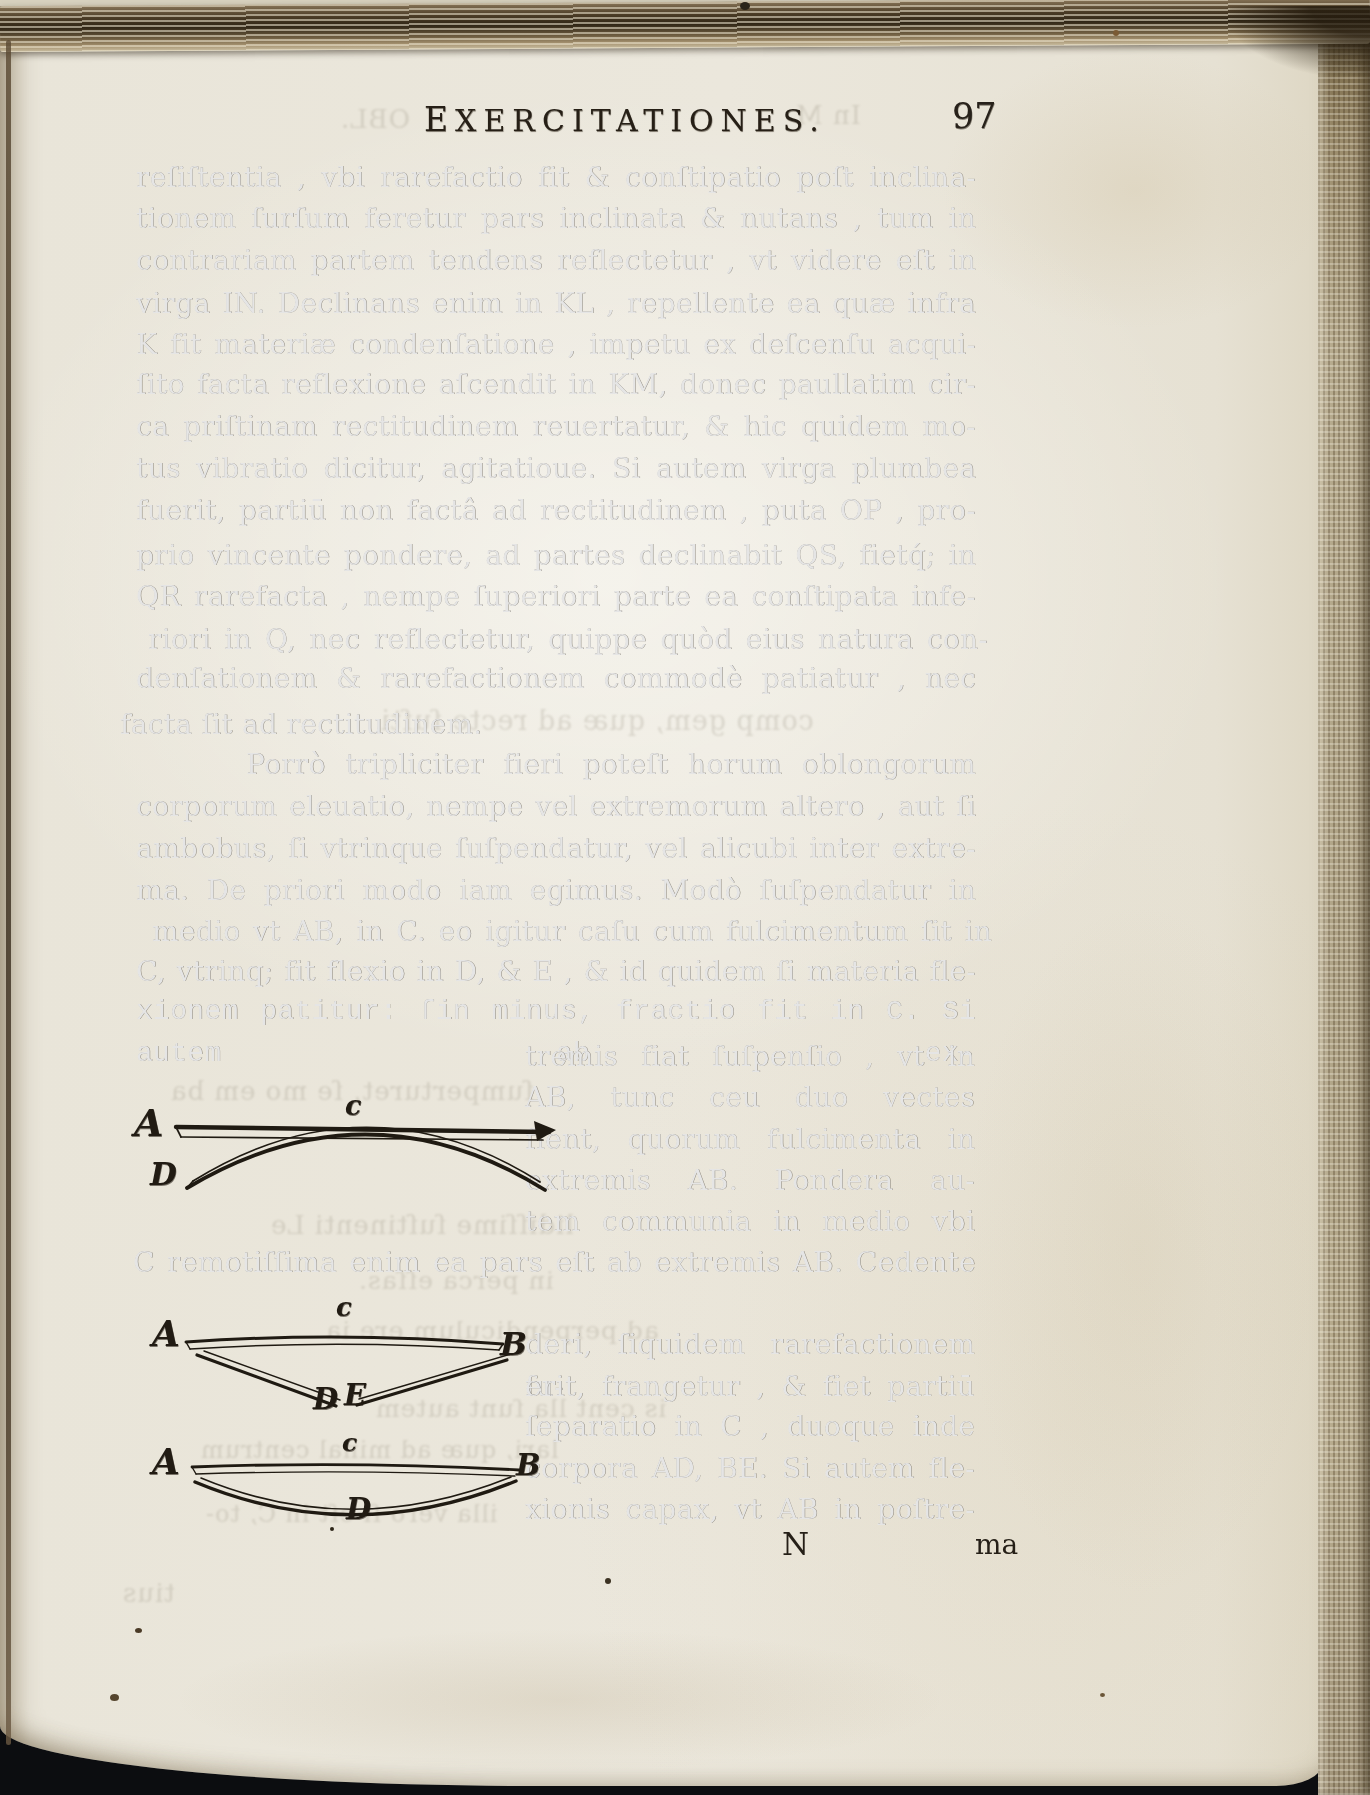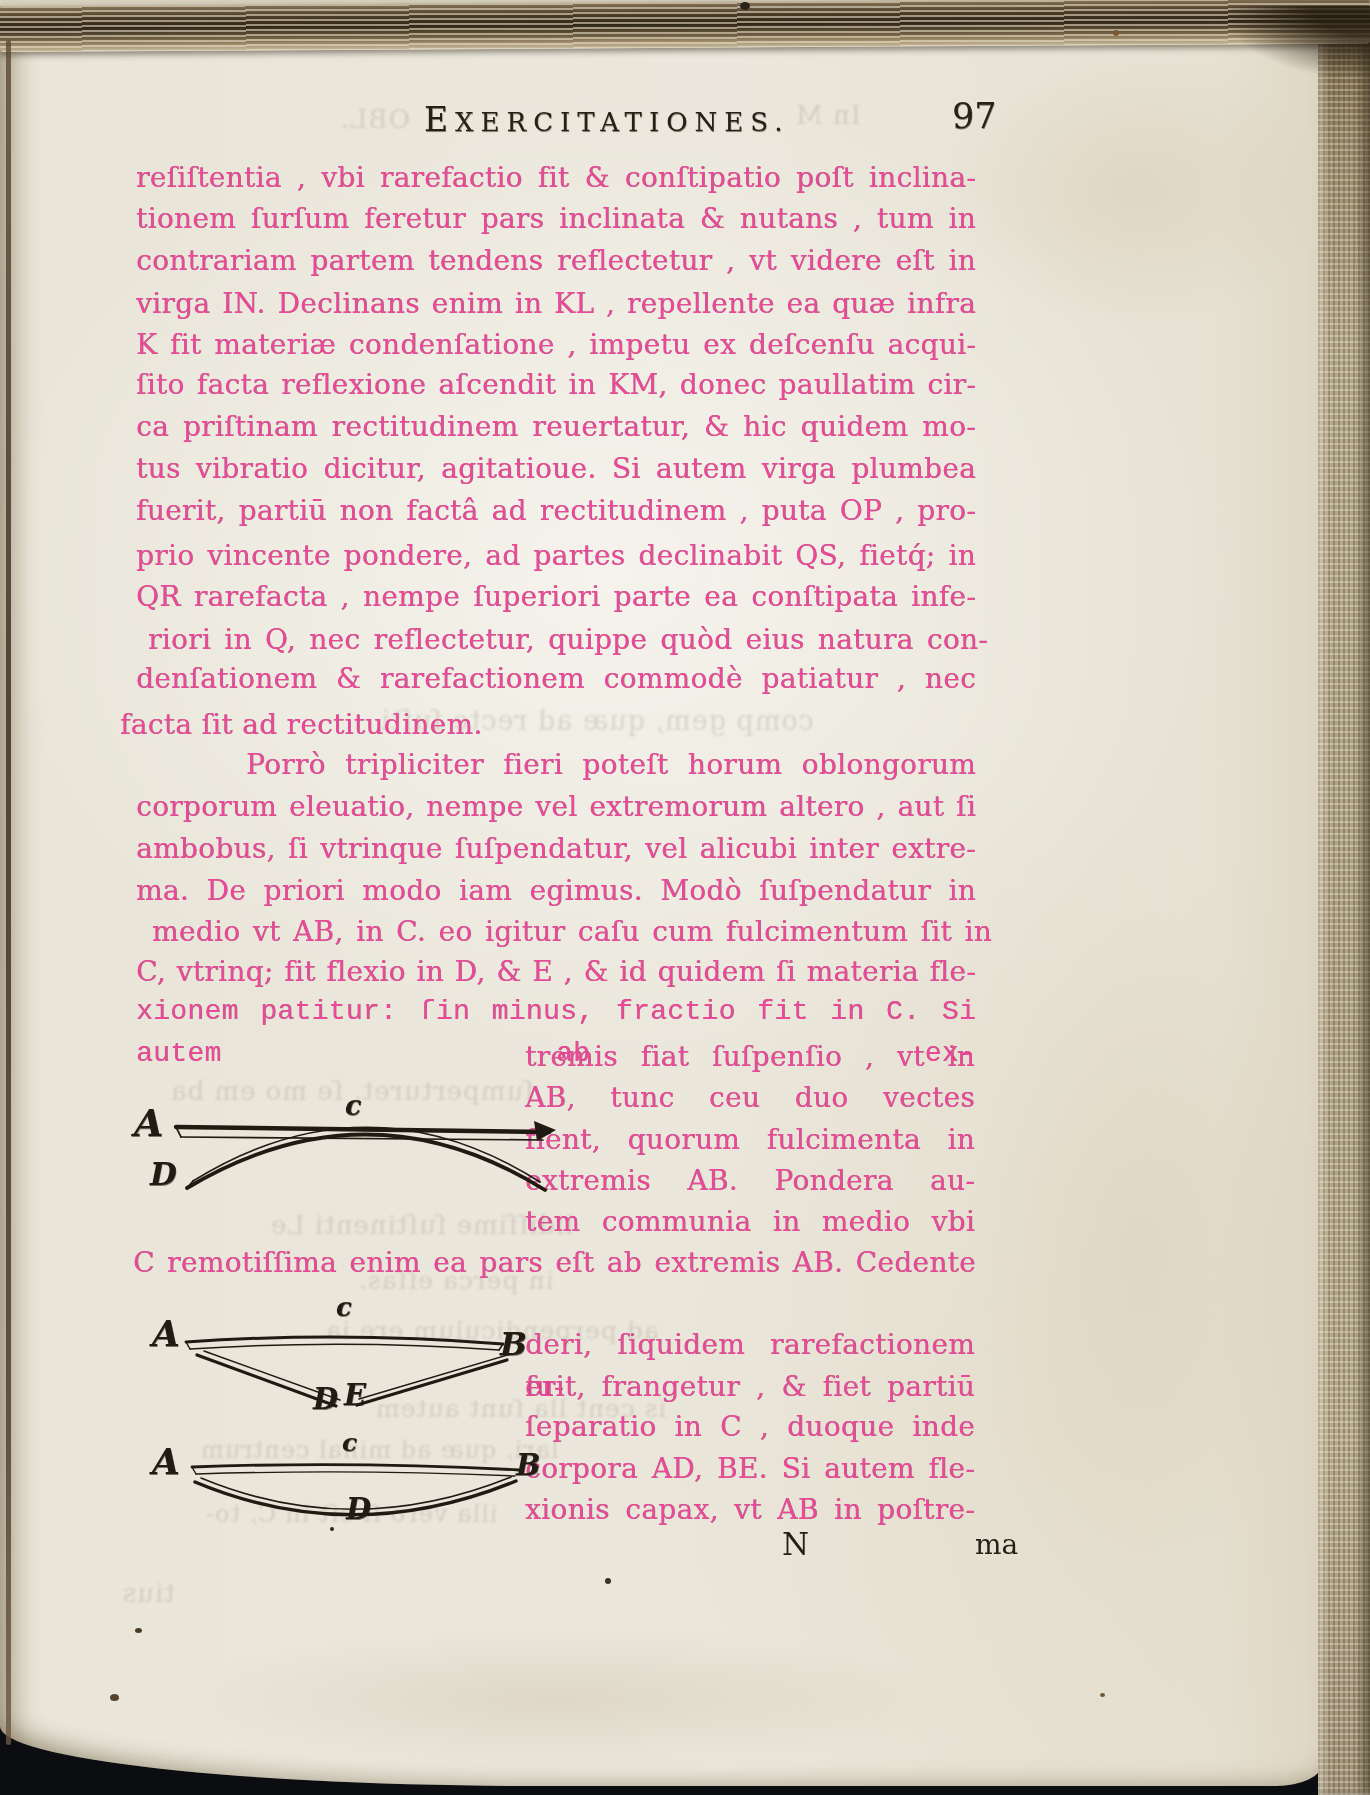--- a/index.html
+++ b/index.html
@@ -33,25 +33,25 @@
        linear-gradient(180deg,#70603f 0,#9b8c6c 120px,#b6aa8d 320px,#b0a487 55%,#b8ac8e 80%,#a2957a 100%);
      box-shadow:inset 6px 0 8px rgba(255,250,235,.35), inset -8px 0 10px rgba(45,33,16,.45);}
   .corner-shade{position:absolute;left:1230px;top:6px;width:140px;height:70px;
      background:radial-gradient(ellipse at 100% 0,#241b0e 30%,rgba(36,27,14,0) 75%);opacity:.8;}
 
   
   .stain{position:absolute;border-radius:50%;pointer-events:none;}
   .speck{position:absolute;border-radius:50%;pointer-events:none;}
 
   
-  .txt{position:absolute;color:#ec4899;font-size:28px;line-height:41.5px;
+  .txt{position:absolute;color:#e5e5e5;font-size:28px;line-height:41.5px;
        letter-spacing:.3px;text-align:justify;text-align-last:justify;text-justify:inter-word;
        text-shadow:.4px .4px .6px rgba(38,29,17,.5);}
   .txt.noj{text-align:left;text-align-last:left;}
-  .header{position:absolute;left:424px;top:100px;font-size:26px;letter-spacing:7px;color:#261f16;
+  .header{position:absolute;left:424px;top:100px;font-size:30px;letter-spacing:7px;color:#261f16;
        text-shadow:.5px .5px .7px rgba(38,29,17,.55);}
   .header::first-letter{font-size:33px;}
   .pagenum{position:absolute;left:952px;top:96px;font-size:35px;color:#27211a;
        text-shadow:.5px .5px .6px rgba(38,29,17,.5);}
   .sig{position:absolute;font-size:31px;color:#251f17;}
   .catch{position:absolute;font-size:28px;color:#251f17;}
 
   
   .flab{position:absolute;font-style:italic;font-weight:bold;color:#211b13;
         text-shadow:.5px .5px .6px rgba(30,22,12,.55);}

